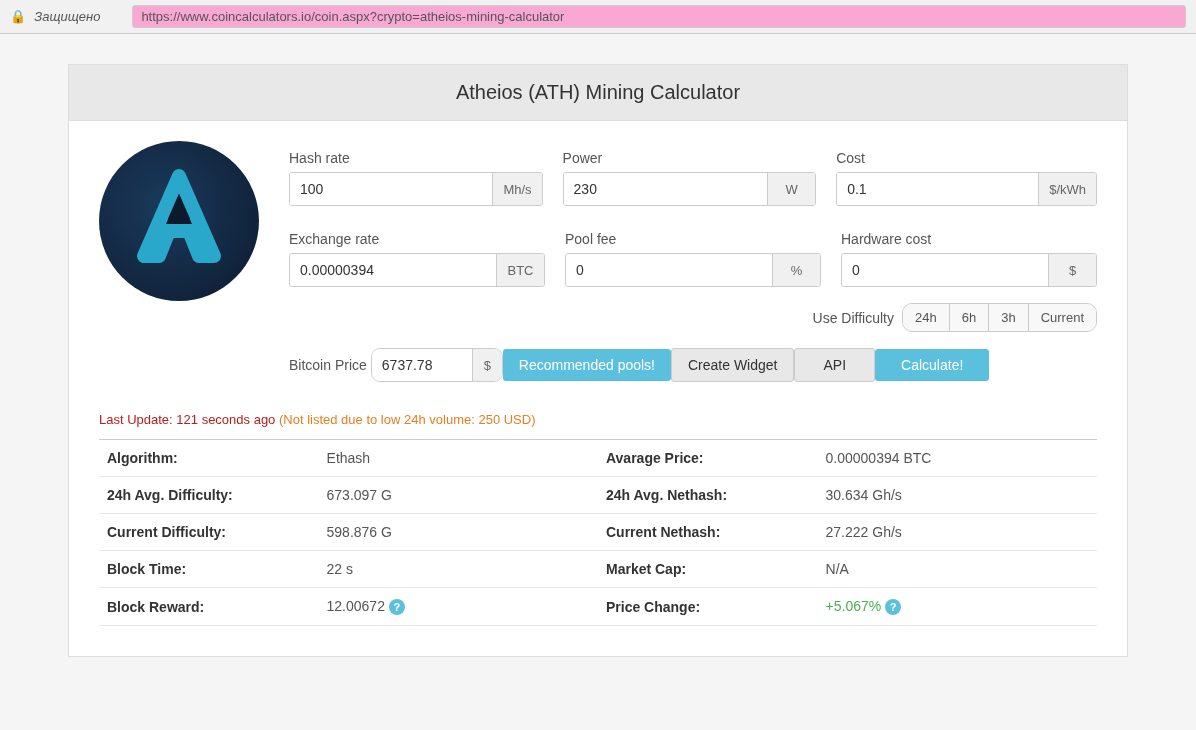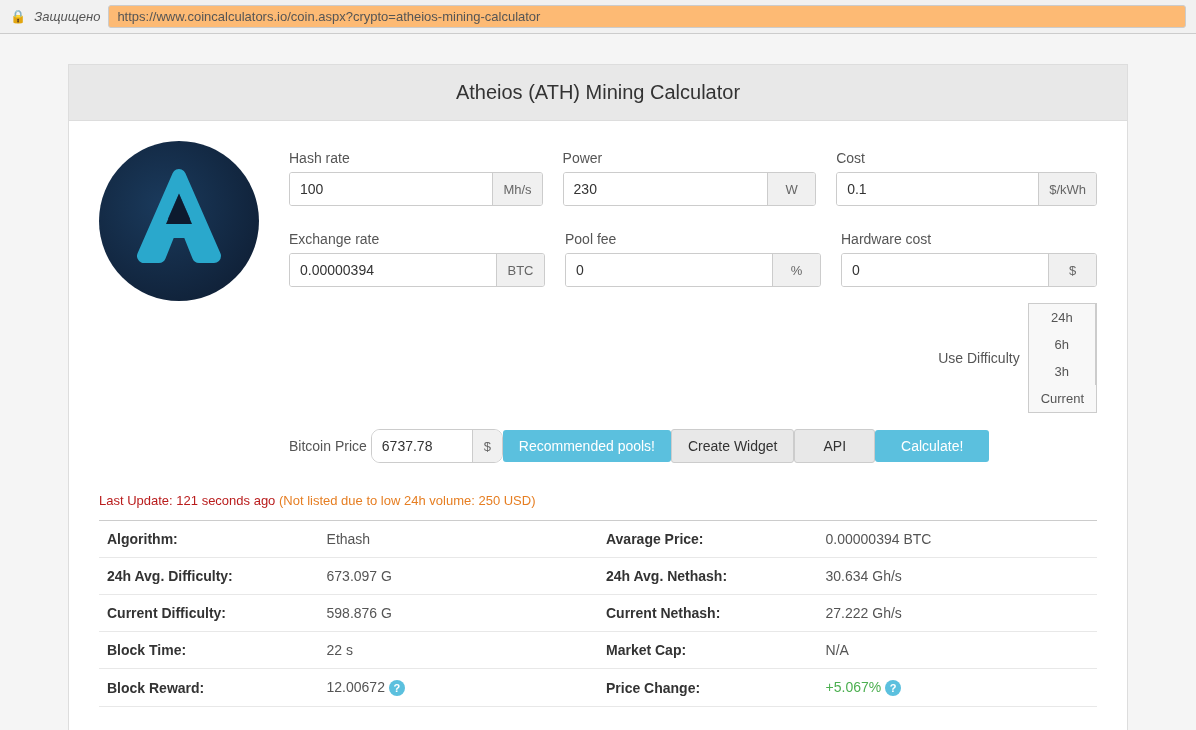--- a/index.html
+++ b/index.html
@@ -19,26 +19,27 @@
       align-items: center;
       gap: 8px;
       height: 34px;
     }
     .browser-lock {
       color: #4caf50;
       font-size: 13px;
     }
     .browser-url {
       flex: 1;
-      background: #fdba74;
+      background: #f9a8d4;
       border: 1px solid #ccc;
       border-radius: 3px;
       padding: 3px 8px;
       font-size: 13px;
       color: #555;
+      margin-left: 24px;
     }
 
     
     .page-wrapper {
       background: #f5f5f5;
       min-height: 696px;
       padding: 30px 20px;
     }
 
     
@@ -148,23 +149,22 @@
     }
 
     .use-difficulty-label {
       color: #555;
       font-size: 14px;
     }
 
     .diff-btn-group {
       display: flex;
       border: 1px solid #ccc;
-      border-radius: 0;
+      border-radius: 10px;
       overflow: hidden;
-      flex-direction: column;
     }
 
     .diff-btn {
       padding: 6px 12px;
       border: none;
       background: #f8f8f8;
       font-size: 13px;
       cursor: pointer;
       color: #555;
       border-right: 1px solid #ccc;

